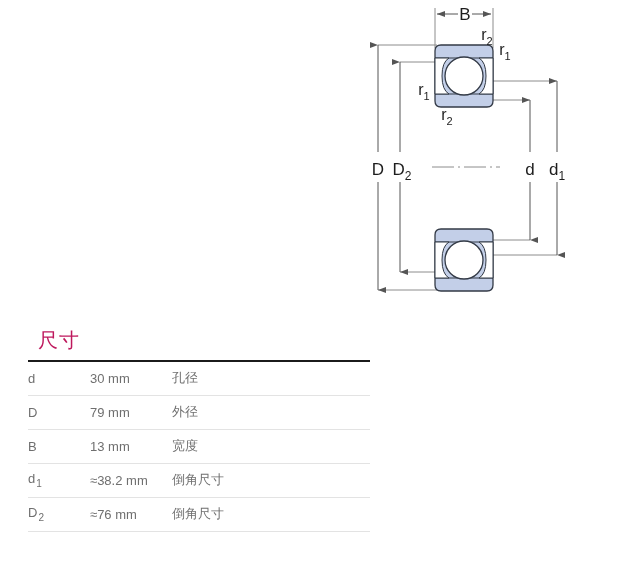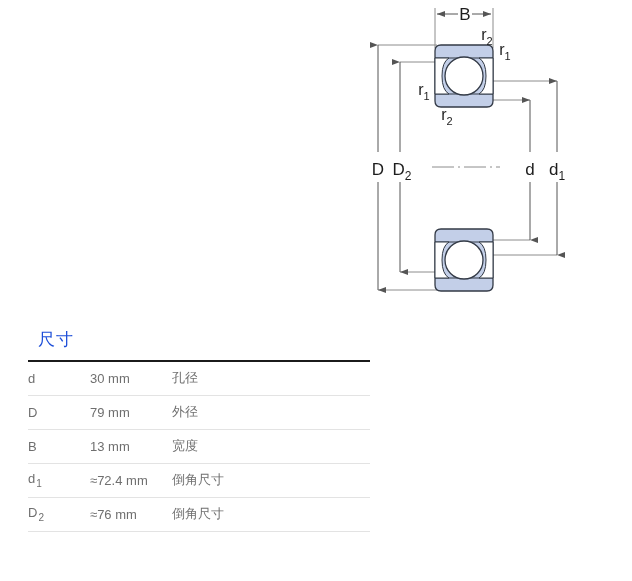--- a/index.html
+++ b/index.html
@@ -28,22 +28,22 @@
   }
 
   
   #dimensions-section {
     position: absolute;
     left: 0;
     top: 330px;
     width: 632px;
   }
   #dimensions-title {
-    font-size: 17px;
-    color: #1d4ed8;
+    font-size: 20px;
+    color: #be185d;
     letter-spacing: 1px;
     margin: 0 0 10px 38px;
     font-weight: normal;
     line-height: 20px;
   }
   #dimensions-table {
     margin-left: 28px;
     width: 342px;
     border-collapse: collapse;
     border-top: 2px solid #1b1b1b;
@@ -208,21 +208,21 @@
           <td class="col-value">79 mm</td>
           <td class="col-desc">外径</td>
         </tr>
         <tr>
           <td class="col-symbol">B</td>
           <td class="col-value">13 mm</td>
           <td class="col-desc">宽度</td>
         </tr>
         <tr>
           <td class="col-symbol">d<span class="sub">1</span></td>
-          <td class="col-value">≈72.4 mm</td>
+          <td class="col-value">≈38.2 mm</td>
           <td class="col-desc">倒角尺寸</td>
         </tr>
         <tr>
           <td class="col-symbol">D<span class="sub">2</span></td>
           <td class="col-value">≈76 mm</td>
           <td class="col-desc">倒角尺寸</td>
         </tr>
       </tbody>
   </table>
 </div>

